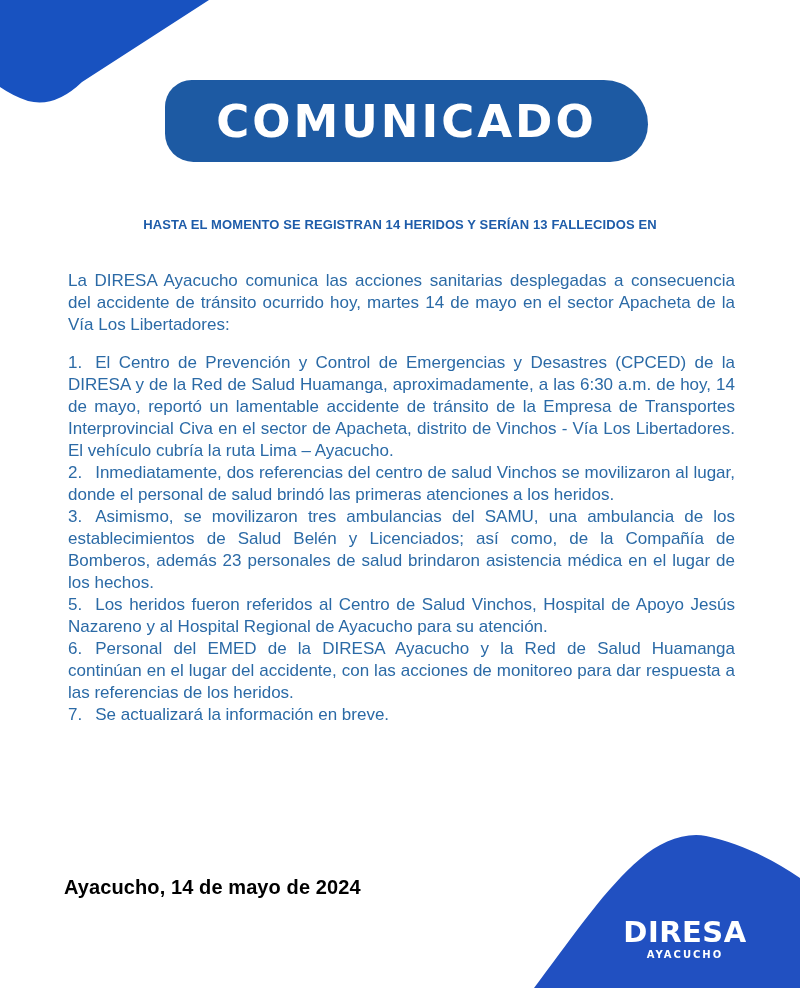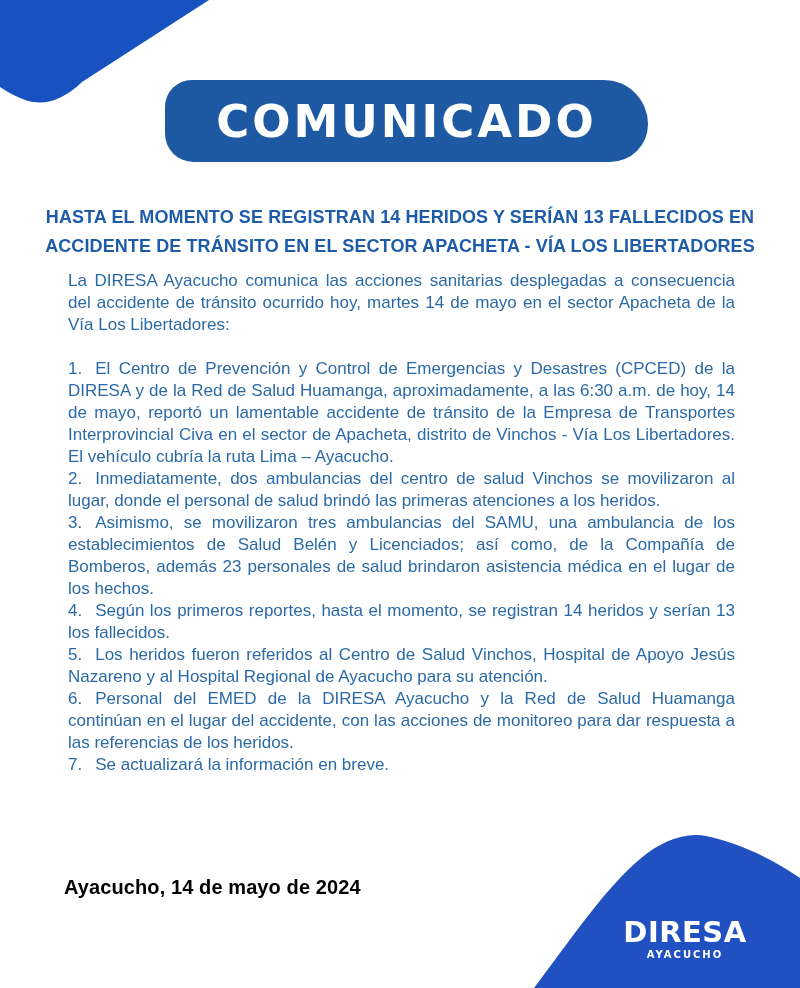--- a/index.html
+++ b/index.html
@@ -16,33 +16,33 @@
     position:absolute; left:165px; top:80px; width:483px; height:82px;
     background:#1d5aa3; border-radius:34px 56px 48px 36px;
     display:flex; align-items:center; justify-content:center;
   }
   .banner-text {
     color:#ffffff; font-family:"DejaVu Sans", sans-serif; font-weight:bold;
     font-size:45px; letter-spacing:3px; user-select:none;
   }
 
   .headline {
-    position:absolute; top:203px; left:0; width:800px;
+    position:absolute; top:210px; left:0; width:800px;
     text-align:center; color:#1e5ca9; font-weight:bold;
-    font-size:18px; line-height:29px; letter-spacing:0.1px;
+    font-size:13px; line-height:29px; letter-spacing:0.1px;
   }
   .headline div { white-space:nowrap; }
 
   .body-text {
     position:absolute; left:68px; top:270px; width:667px;
     color:#2b6aa6; font-size:17px; line-height:22px;
     text-align:justify;
   }
   .body-text p { margin:0; }
-  .body-text .intro { margin-bottom:22px; }
+  .body-text .intro { margin-bottom:16px; }
   .body-text .num { margin-right:13px; }
 
   .dateline {
     position:absolute; left:64px; top:876px;
     color:#000000; font-weight:bold; font-size:20px; letter-spacing:0.1px;
   }
 
   .blob-svg { position:absolute; right:0; bottom:0; display:block; }
   .logo {
     position:absolute; right:30px; bottom:28px; width:170px;
@@ -65,30 +65,28 @@
   <svg class="corner-svg" width="212" height="110" viewBox="0 0 212 110" aria-hidden="true">
     <path class="fill-royal" d="M0 0 L209 0 L82 82 Q55 108 28 101 Q13 96 0 87 Z"></path>
   </svg>
 
   <div class="banner">
     <span class="banner-text">COMUNICADO</span>
   </div>
 
   <div class="headline">
     <div>HASTA EL MOMENTO SE REGISTRAN 14 HERIDOS Y SERÍAN 13 FALLECIDOS EN</div>
-    <div>ACCIDENTE DE TRÁNSITO EN EL SECTOR APACHETA - VÍA LOS LIBERTADORES</div>
   </div>
 
   <div class="body-text">
     <p class="intro">La DIRESA Ayacucho comunica las acciones sanitarias desplegadas a consecuencia del accidente de tránsito ocurrido hoy, martes 14 de mayo en el sector Apacheta de la Vía Los Libertadores:</p>
 
     <p class="item"><span class="num">1.</span><span>El Centro de Prevención y Control de Emergencias y Desastres (CPCED) de la DIRESA y de la Red de Salud Huamanga, aproximadamente, a las 6:30 a.m. de hoy, 14 de mayo, reportó un lamentable accidente de tránsito de la Empresa de Transportes Interprovincial Civa en el sector de Apacheta, distrito de Vinchos - Vía Los Libertadores. El vehículo cubría la ruta Lima – Ayacucho.</span></p>
-    <p class="item"><span class="num">2.</span><span>Inmediatamente, dos ambulancias del centro de salud Vinchos se movilizaron al lugar, donde el personal de salud brindó las primeras atenciones a los heridos.</span></p>
+    <p class="item"><span class="num">2.</span><span>Inmediatamente, dos referencias del centro de salud Vinchos se movilizaron al lugar, donde el personal de salud brindó las primeras atenciones a los heridos.</span></p>
     <p class="item"><span class="num">3.</span><span>Asimismo, se movilizaron tres ambulancias del SAMU, una ambulancia de los establecimientos de Salud Belén y Licenciados; así como, de la Compañía de Bomberos, además 23 personales de salud brindaron asistencia médica en el lugar de los hechos.</span></p>
-    <p class="item"><span class="num">4.</span><span>Según los primeros reportes, hasta el momento, se registran 14 heridos y serían 13 los fallecidos.</span></p>
     <p class="item"><span class="num">5.</span><span>Los heridos fueron referidos al Centro de Salud Vinchos, Hospital de Apoyo Jesús Nazareno y al Hospital Regional de Ayacucho para su atención.</span></p>
     <p class="item"><span class="num">6.</span><span>Personal del EMED de la DIRESA Ayacucho y la Red de Salud Huamanga continúan en el lugar del accidente, con las acciones de monitoreo para dar respuesta a las referencias de los heridos.</span></p>
     <p class="item"><span class="num">7.</span><span>Se actualizará la información en breve.</span></p>
   </div>
 
   <div class="dateline">Ayacucho, 14 de mayo de 2024</div>
 
   <svg class="blob-svg" width="266" height="158" viewBox="0 0 266 158" aria-hidden="true">
     <path class="fill-royal2" d="M0 158 L6 150 C42 102 72 58 106 29 C126 12 150 2 172 6 C206 13 238 29 266 48 L266 158 Z"></path>
   </svg>

